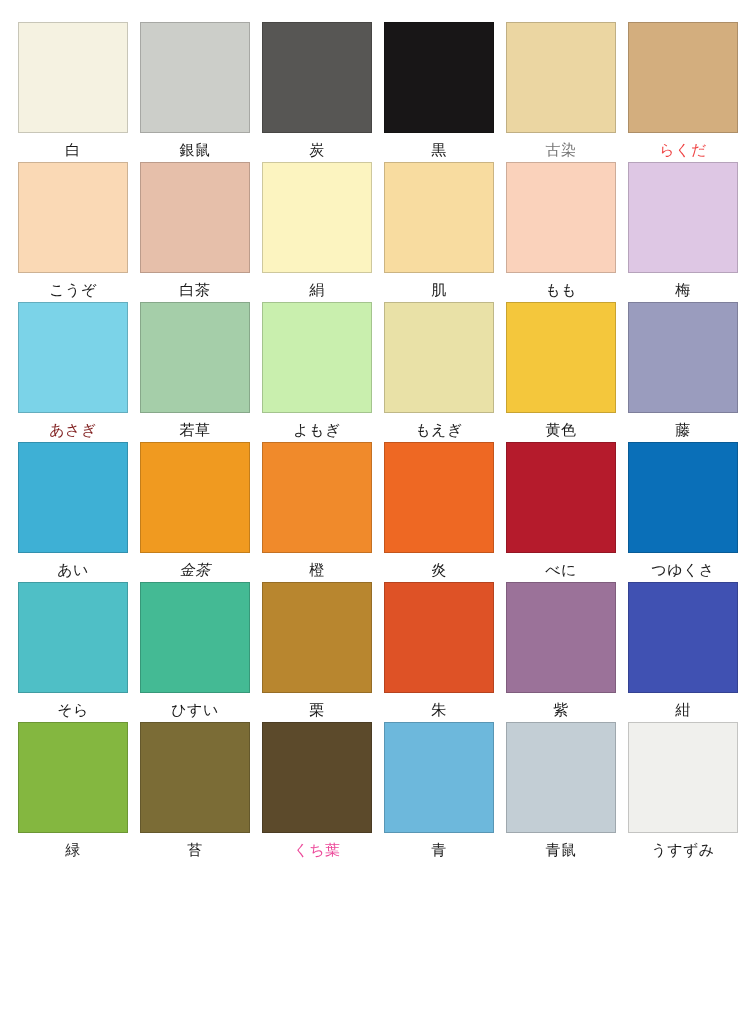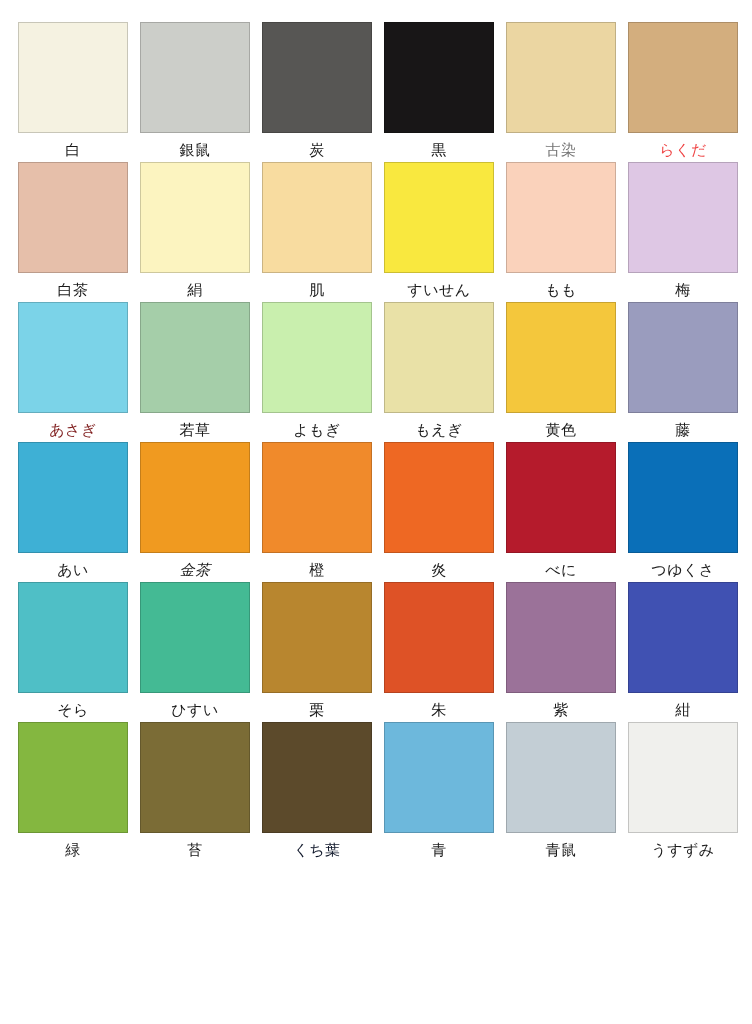--- a/index.html
+++ b/index.html
@@ -81,36 +81,36 @@
     </div>
     <div class="swatch-cell">
       <div class="swatch-chip" style="background-color: rgb(235, 214, 162);"></div>
       <div class="swatch-label" style="color: #737373;">古染</div>
     </div>
     <div class="swatch-cell">
       <div class="swatch-chip" style="background-color: rgb(211, 174, 126);"></div>
       <div class="swatch-label" style="color: #ef4444;">らくだ</div>
     </div>
     <div class="swatch-cell">
+      <div class="swatch-chip" style="background-color: rgb(250, 217, 181);"></div>
+      <div class="swatch-label" style="color: rgb(26, 26, 26);">こうぞ</div>
+    </div>
+    <div class="swatch-cell">
       <div class="swatch-chip" style="background-color: rgb(230, 191, 170);"></div>
       <div class="swatch-label" style="color: rgb(26, 26, 26);">白茶</div>
     </div>
     <div class="swatch-cell">
       <div class="swatch-chip" style="background-color: rgb(252, 244, 192);"></div>
       <div class="swatch-label" style="color: rgb(26, 26, 26);">絹</div>
     </div>
     <div class="swatch-cell">
       <div class="swatch-chip" style="background-color: rgb(248, 220, 160);"></div>
       <div class="swatch-label" style="color: rgb(26, 26, 26);">肌</div>
     </div>
     <div class="swatch-cell">
-      <div class="swatch-chip" style="background-color: rgb(249, 232, 63);"></div>
-      <div class="swatch-label" style="color: rgb(26, 26, 26);">すいせん</div>
-    </div>
-    <div class="swatch-cell">
       <div class="swatch-chip" style="background-color: rgb(250, 210, 187);"></div>
       <div class="swatch-label" style="color: rgb(26, 26, 26);">もも</div>
     </div>
     <div class="swatch-cell">
       <div class="swatch-chip" style="background-color: rgb(222, 199, 228);"></div>
       <div class="swatch-label" style="color: rgb(26, 26, 26);">梅</div>
     </div>
     <div class="swatch-cell">
       <div class="swatch-chip" style="background-color: rgb(123, 211, 232);"></div>
       <div class="swatch-label" style="color: #7f1d1d;">あさぎ</div>
@@ -186,21 +186,21 @@
     <div class="swatch-cell">
       <div class="swatch-chip" style="background-color: rgb(132, 183, 64);"></div>
       <div class="swatch-label" style="color: rgb(26, 26, 26);">緑</div>
     </div>
     <div class="swatch-cell">
       <div class="swatch-chip" style="background-color: rgb(123, 108, 54);"></div>
       <div class="swatch-label" style="color: rgb(26, 26, 26);">苔</div>
     </div>
     <div class="swatch-cell">
       <div class="swatch-chip" style="background-color: rgb(92, 74, 43);"></div>
-      <div class="swatch-label" style="color: #0f172a;">くち葉</div>
+      <div class="swatch-label" style="color: #ec4899;">くち葉</div>
     </div>
     <div class="swatch-cell">
       <div class="swatch-chip" style="background-color: rgb(109, 184, 220);"></div>
       <div class="swatch-label" style="color: rgb(26, 26, 26);">青</div>
     </div>
     <div class="swatch-cell">
       <div class="swatch-chip" style="background-color: rgb(195, 206, 213);"></div>
       <div class="swatch-label" style="color: rgb(26, 26, 26);">青鼠</div>
     </div>
     <div class="swatch-cell">

